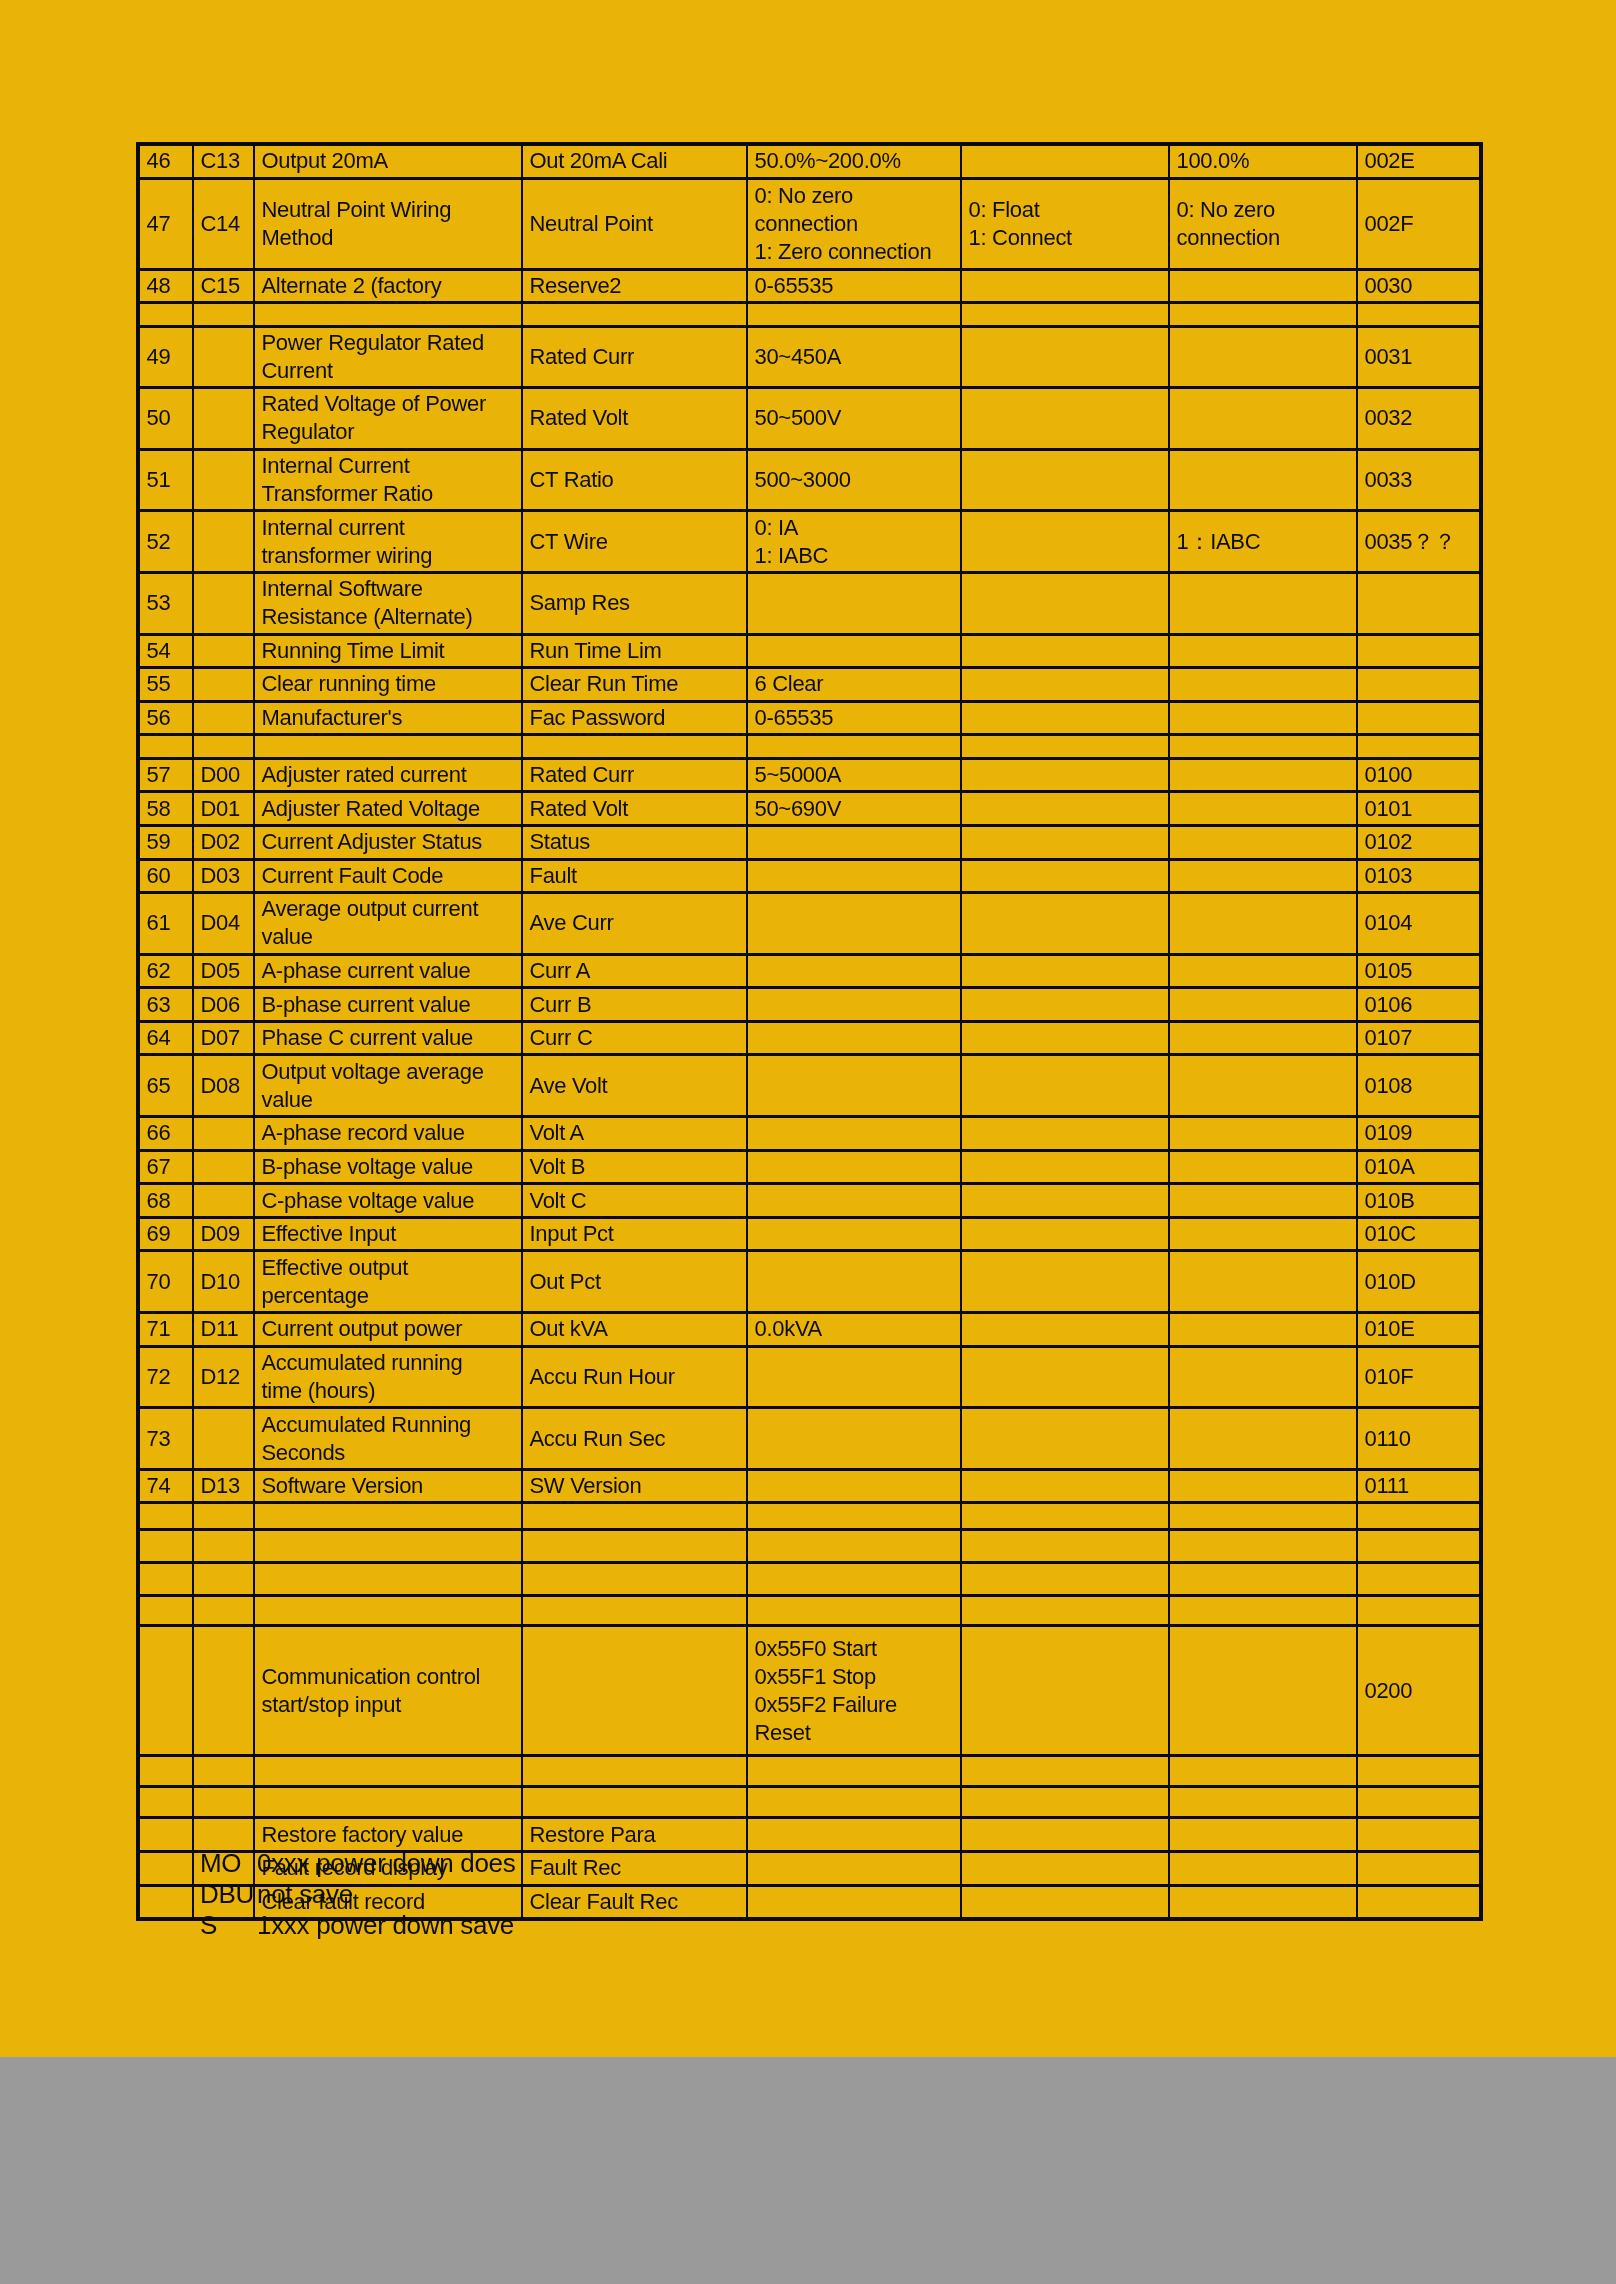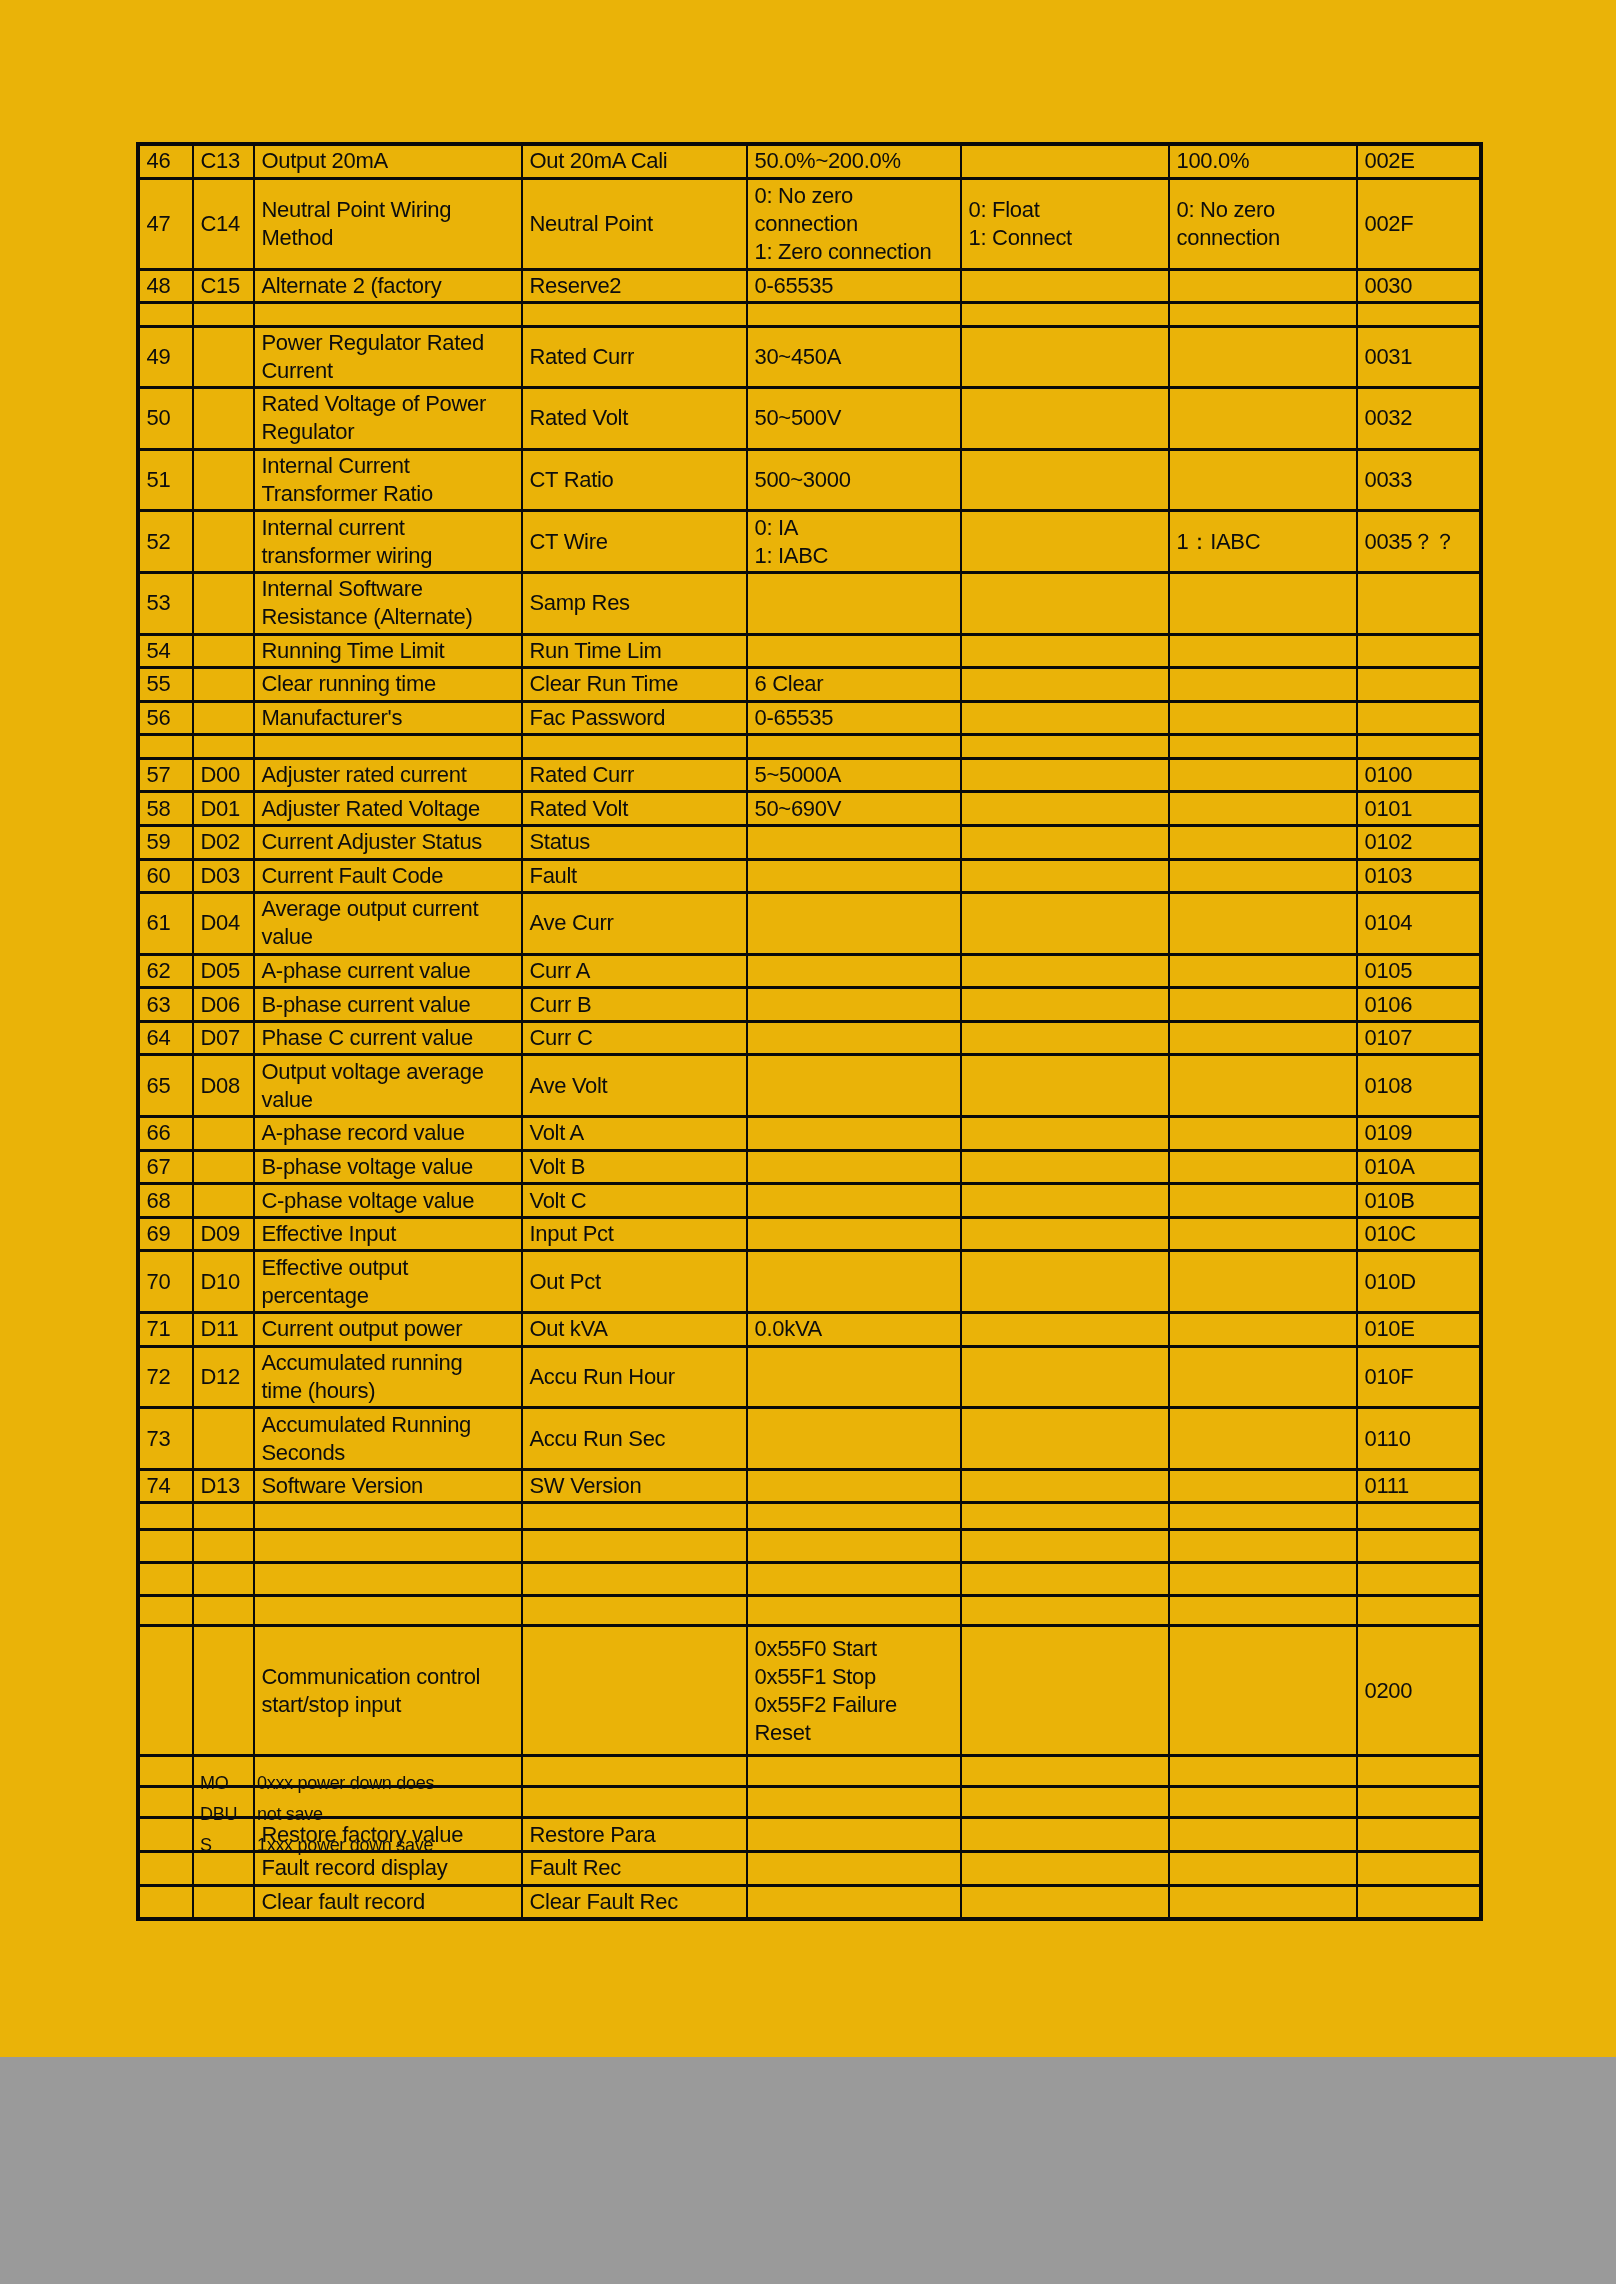--- a/index.html
+++ b/index.html
@@ -28,22 +28,22 @@
     line-height:28px;
     letter-spacing:-0.3px;
     white-space:pre-line;
     overflow:hidden;
   }
   td.addr-wide{letter-spacing:1.6px;font-size:23px;}
   .c0{width:55px;}  .c1{width:61px;}  .c2{width:268px;}
   .c3{width:225px;} .c4{width:214px;} .c5{width:208px;}
   .c6{width:188px;} .c7{width:124px;}
   .footer{
-    position:absolute;left:200px;top:1768px;
-    font-size:18px;line-height:31px;letter-spacing:-0.3px;
+    position:absolute;left:200px;top:1848px;
+    font-size:26px;line-height:31px;letter-spacing:-0.3px;
   }
   .footer .frow{display:flex;}
   .footer .flabel{display:inline-block;width:57px;flex:0 0 57px;}
   .footer .ftext{display:inline-block;}
 </style>
 </head>
 <body>
 
 <div class="page">
 

